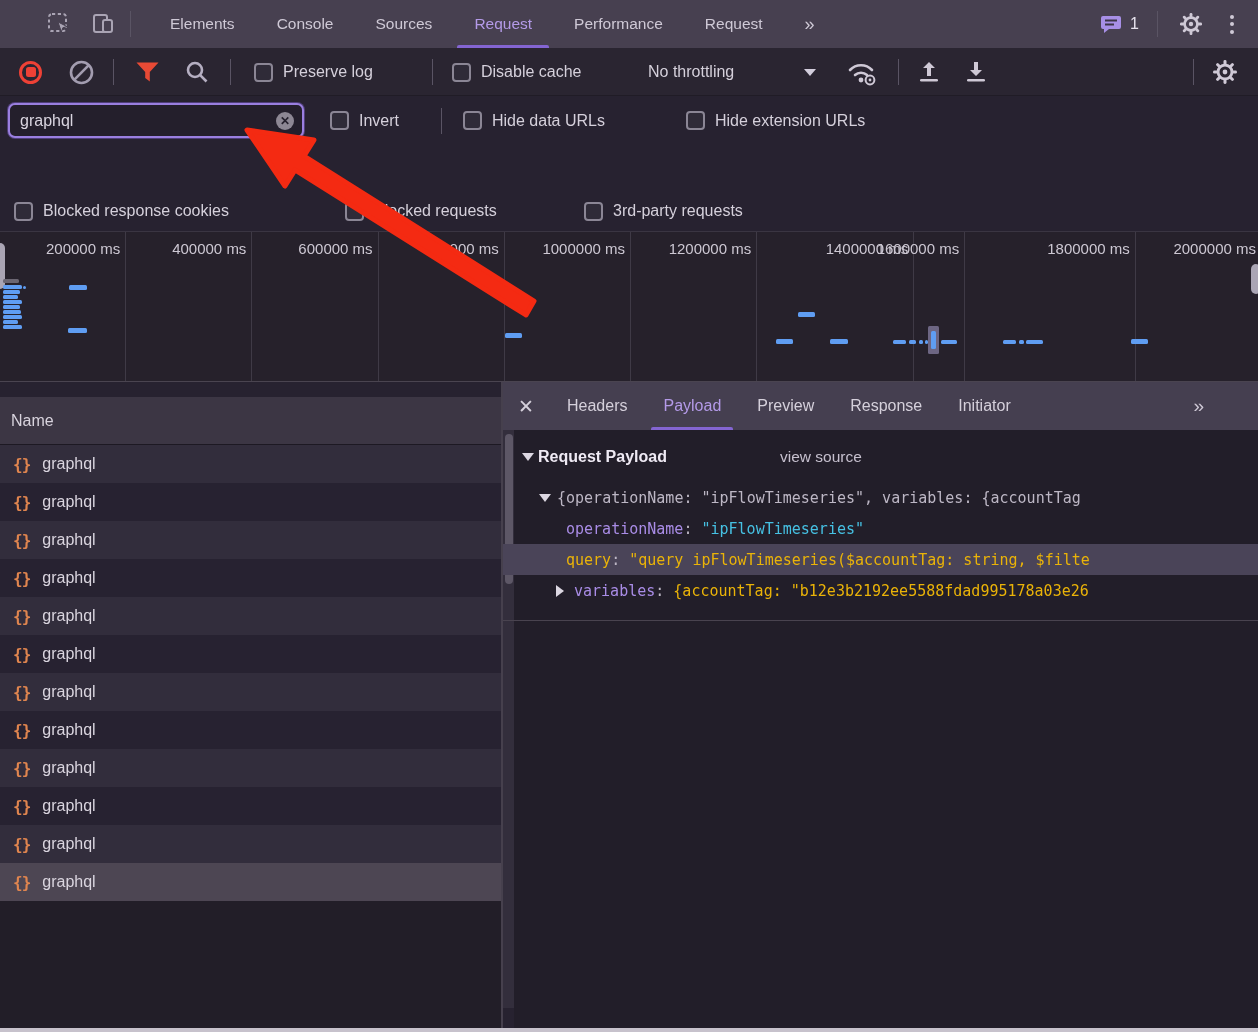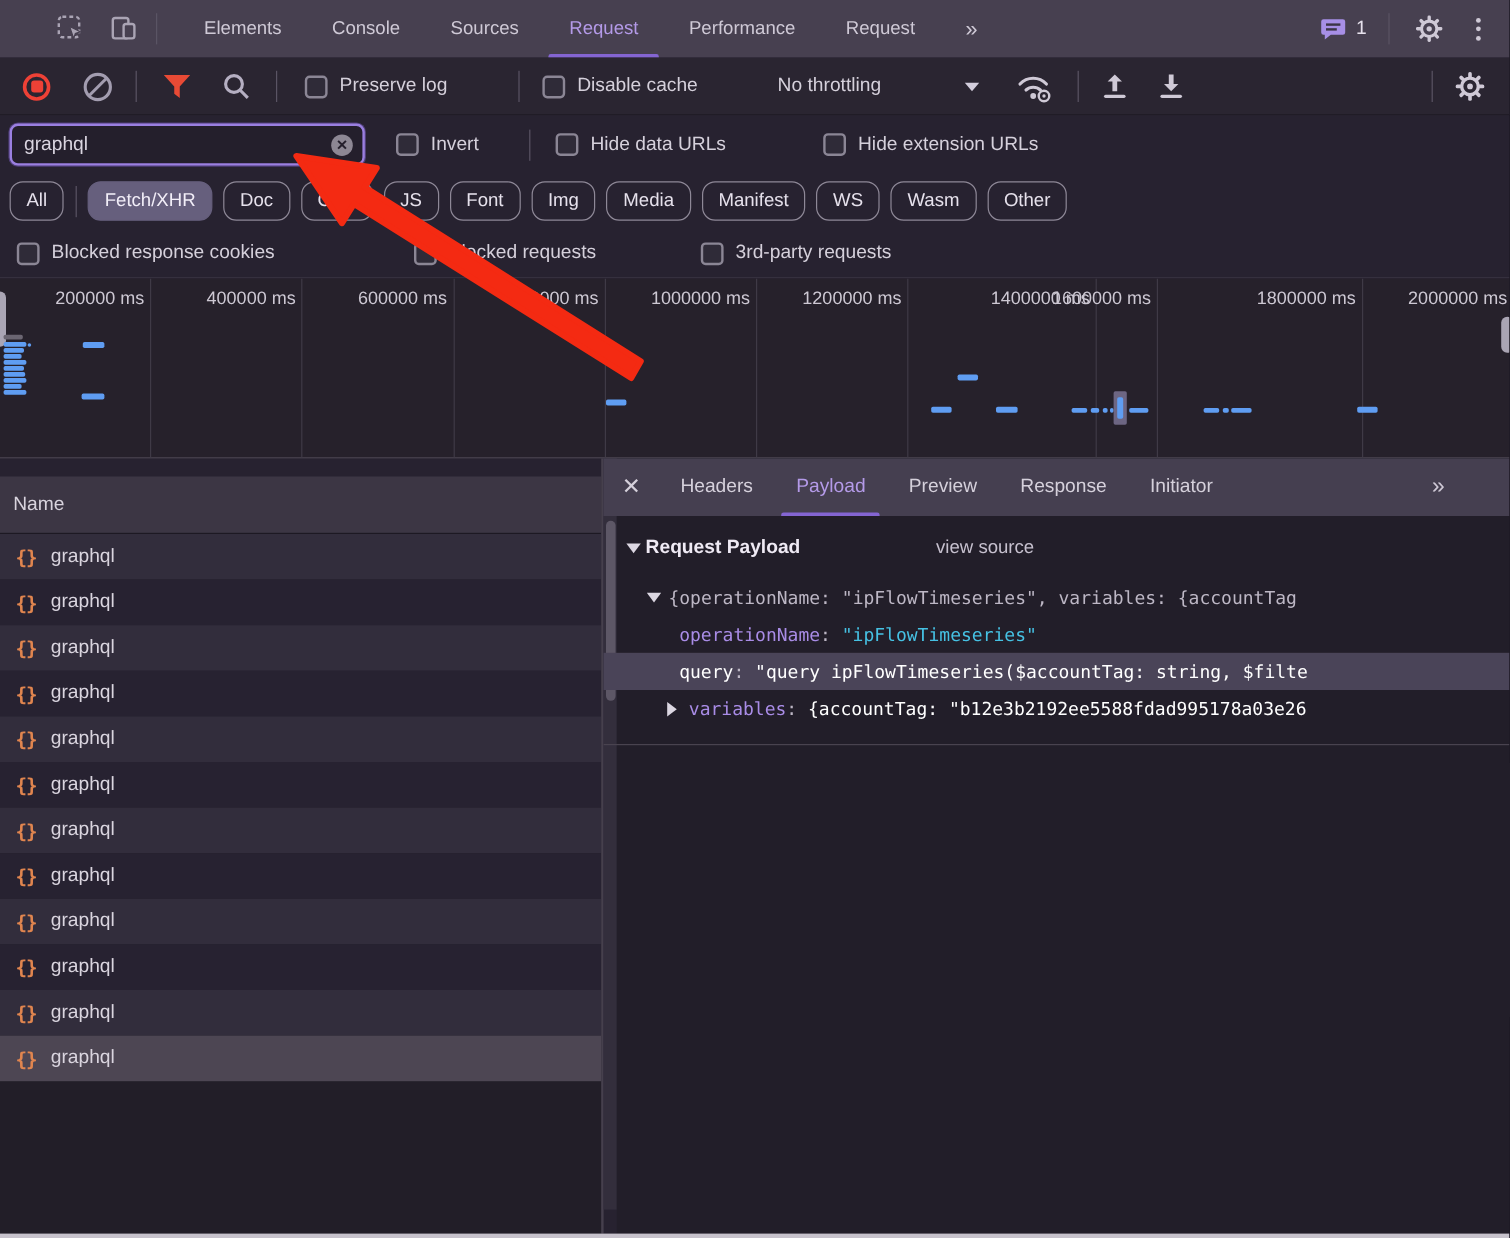--- a/index.html
+++ b/index.html
@@ -88,21 +88,21 @@
   #rp-row { position:absolute; left:-11px; top:60px; width:755px; height:30px; display:flex; align-items:center; }
   .tri-down { width:0; height:0; border-left:6px solid transparent; border-right:6px solid transparent; border-top:8px solid #dcd7e2; margin-right:4px; }
   .tri-right { width:0; height:0; border-top:6px solid transparent; border-bottom:6px solid transparent; border-left:8px solid #dcd7e2; }
   #rp-title { font-size:16px; font-weight:bold; color:#efeaf4; }
   #view-source { font-size:15.5px; color:#c6c0ce; position:absolute; left:277px; }
 
   #plines { position:absolute; left:-11px; top:100px; width:755px; font-family:"DejaVu Sans Mono", monospace; font-size:15px; }
   .pline { position:relative; height:31px; display:flex; align-items:center; white-space:nowrap; overflow:hidden; }
   .pline.sel { background:#4a4458; }
   .pl-tri { position:absolute; }
-  .pk { color:#a98ce6; } .ps { color:#46c1e3; } .pg { color:#bdb7c5; } .pl { color:#ffffff; }
+  .pk { color:#a98ce6; } .ps { color:#46c1e3; } .pg { color:#bdb7c5; } .pl { color:#eab308; }
   #psep { position:absolute; left:-11px; top:238px; width:755px; height:1px; background:#49434f; }
 
   #bottom-strip { position:absolute; left:0; top:1028px; width:1258px; height:4px; background:#c7c2cc; }
 
   #arrow-svg { position:absolute; left:0; top:0; width:1258px; height:1032px; pointer-events:none; z-index:50; }
 </style>
 </head>
 <body>
 
 <div id="root">
@@ -274,35 +274,20 @@
     <div class="abs" style="left:463px">
       <span class="cb"></span>
       <span class="cb-label">Hide data URLs</span>
     </div>
     <div class="abs" style="left:686px">
       <span class="cb"></span>
       <span class="cb-label">Hide extension URLs</span>
     </div>
   </div>
 
-  <div id="chip-row">
-      <div class="chip">All</div>
-      <div class="chip-sep"></div>
-      <div class="chip sel">Fetch/XHR</div>
-      <div class="chip">Doc</div>
-      <div class="chip">CSS</div>
-      <div class="chip">JS</div>
-      <div class="chip">Font</div>
-      <div class="chip">Img</div>
-      <div class="chip">Media</div>
-      <div class="chip">Manifest</div>
-      <div class="chip">WS</div>
-      <div class="chip">Wasm</div>
-      <div class="chip">Other</div>
-    </div>
 
   <div id="cb-row">
       <div class="abs" style="left: 14px;">
         <span class="cb"></span>
         <span class="cb-label">Blocked response cookies</span>
       </div>
       <div class="abs" style="left: 345px;">
         <span class="cb"></span>
         <span class="cb-label">Blocked requests</span>
       </div>

